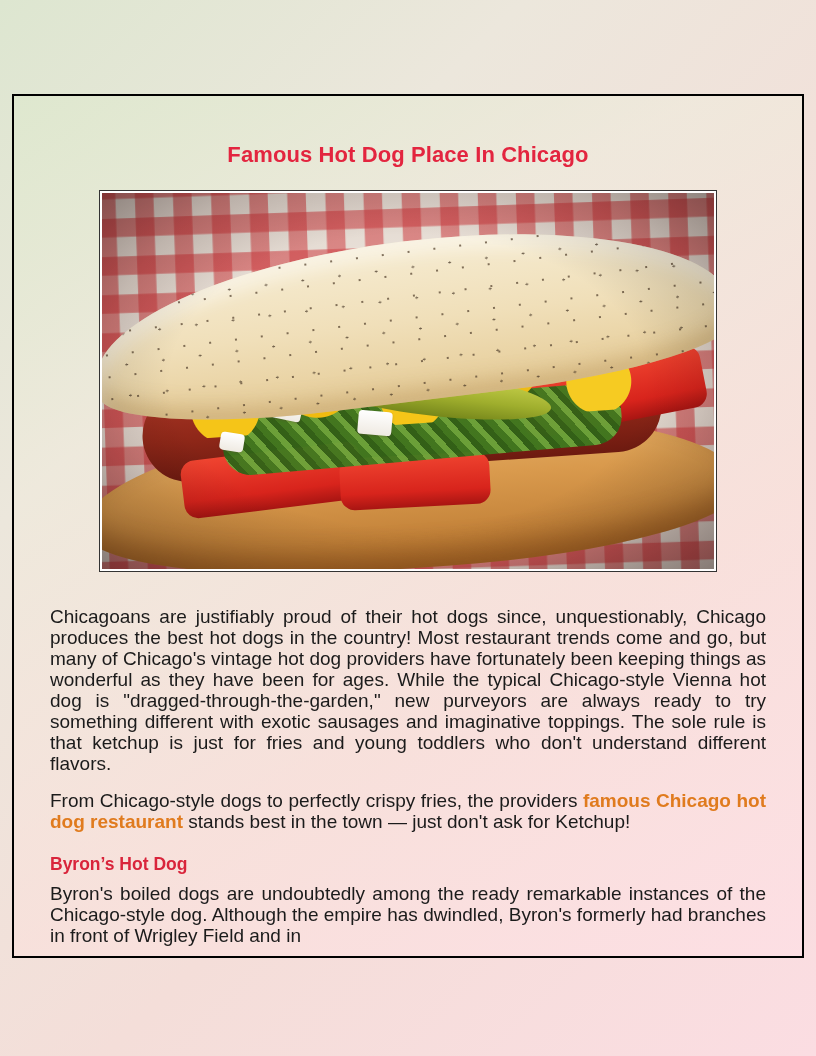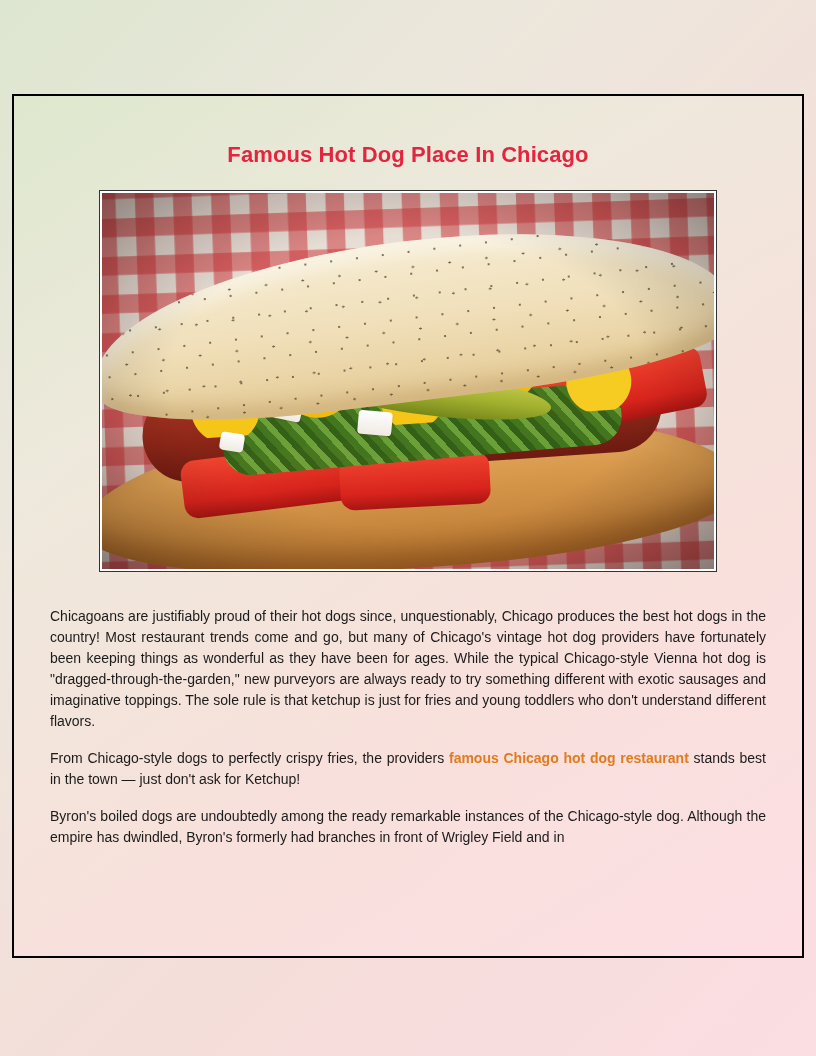--- a/index.html
+++ b/index.html
@@ -168,21 +168,21 @@
     background: linear-gradient(180deg, #ffffff 0%, #efeae2 100%);
     border-radius: 4px;
     box-shadow: 0 1px 2px rgba(90,70,50,0.35);
   }
   .vignette {
     position: absolute;
     inset: 0;
     background: radial-gradient(ellipse at 50% 50%, rgba(0,0,0,0) 55%, rgba(0,0,0,0.28) 100%);
   }
   .body-copy {
-    font-size: 14px;
+    font-size: 19px;
     line-height: 21px;
     color: #1b1b1b;
     text-align: justify;
     margin: 0 0 16px 0;
   }
   .highlight-link {
     color: #e07b1e;
     font-weight: bold;
   }
   .section-head {
@@ -225,18 +225,19 @@
             <div class="poppy"></div>
           </div>
           <div class="vignette"></div>
         </div>
       </div>
 
       <p class="body-copy">Chicagoans are justifiably proud of their hot dogs since, unquestionably, Chicago produces the best hot dogs in the country! Most restaurant trends come and go, but many of Chicago's vintage hot dog providers have fortunately been keeping things as wonderful as they have been for ages. While the typical Chicago-style Vienna hot dog is "dragged-through-the-garden," new purveyors are always ready to try something different with exotic sausages and imaginative toppings. The sole rule is that ketchup is just for fries and young toddlers who don't understand different flavors.</p>
 
       <p class="body-copy"><span>From Chicago-style dogs to perfectly crispy fries, the providers </span><span class="highlight-link">famous Chicago hot dog restaurant</span><span> stands best in the town — just don't ask for Ketchup!</span></p>
 
+      <h2 class="section-head">Byron’s Hot Dog</h2>
 
       <p class="body-copy">Byron's boiled dogs are undoubtedly among the ready remarkable instances of the Chicago-style dog. Although the empire has dwindled, Byron's formerly had branches in front of Wrigley Field and in</p>
 
     </div>
   </div>
 </div>
 
 </body></html>

